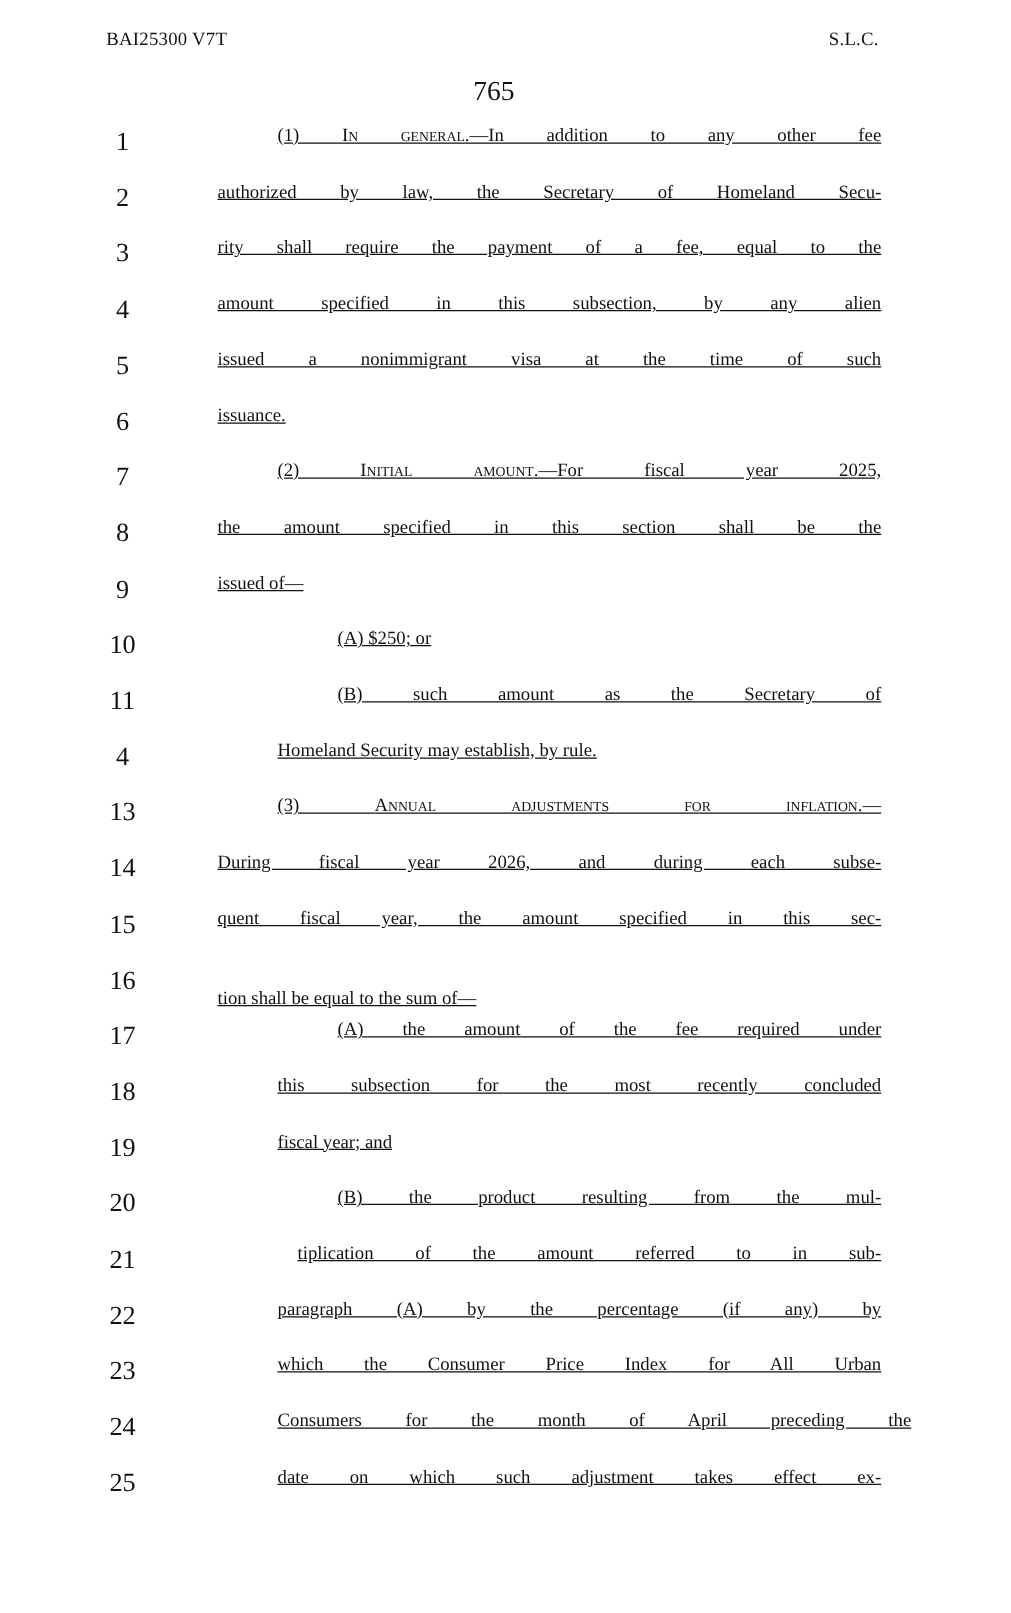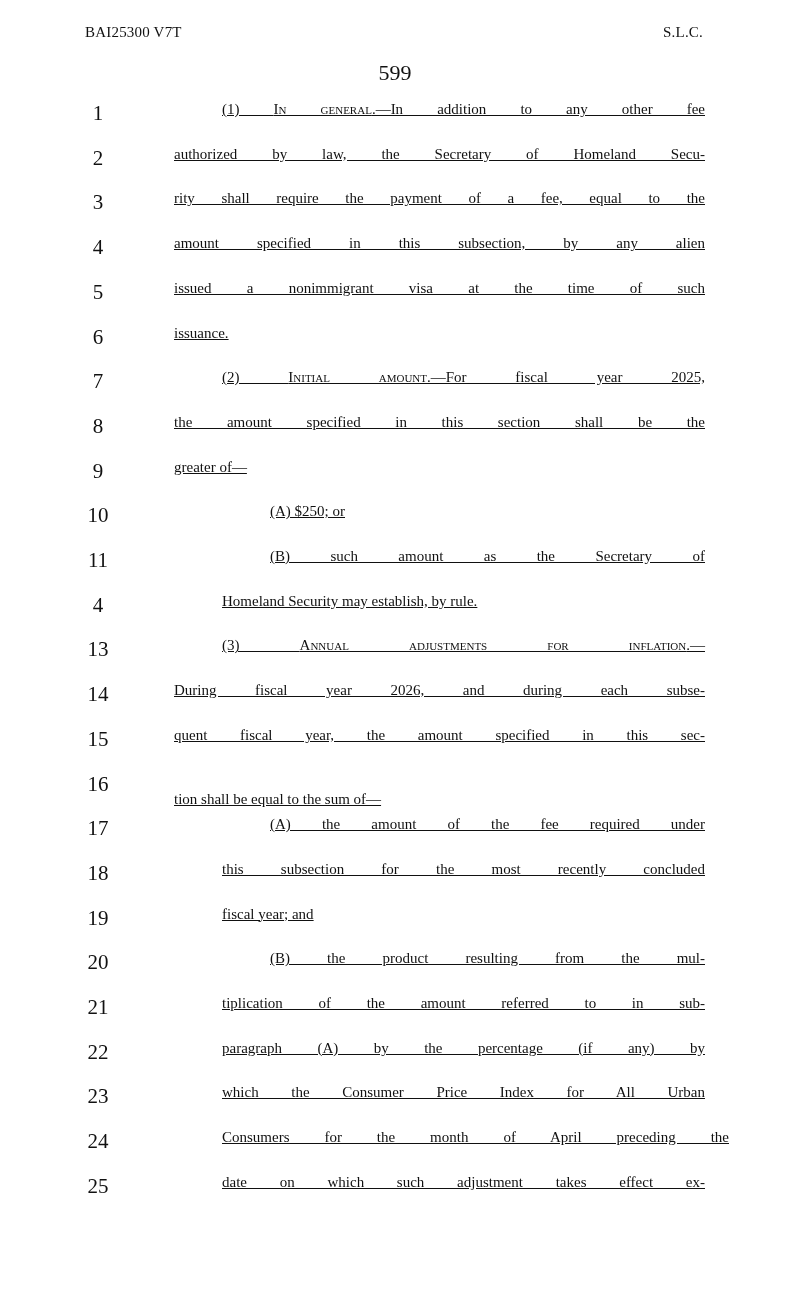--- a/index.html
+++ b/index.html
@@ -18,21 +18,21 @@
   .i1 { left:222px; }
   .i2 { left:270px; }
   .sc { font-variant:small-caps; }
 </style>
 </head>
 <body>
 
 <div>
   <div class="hdr hdr-left">BAI25300 V7T</div>
   <div class="hdr hdr-right">S.L.C.</div>
-  <div class="page-num">599</div>
+  <div class="page-num">765</div>
   <div id="lines">
       <div class="line" style="top: 101px;">
         <span class="ln">1</span>
         <span class="txt i1" style="white-space: normal;"><span>(1) </span><span class="sc">In general</span><span>.—In addition to any other fee</span></span>
       </div>
       <div class="line" style="top: 145.7px;">
         <span class="ln">2</span>
         <span class="txt i0" style="white-space: normal;"><span>authorized by law, the Secretary of Homeland Secu-</span></span>
       </div>
       <div class="line" style="top: 190.4px;">
@@ -54,21 +54,21 @@
       <div class="line" style="top: 369.2px;">
         <span class="ln">7</span>
         <span class="txt i1" style="white-space: normal;"><span>(2) </span><span class="sc">Initial amount</span><span>.—For fiscal year 2025,</span></span>
       </div>
       <div class="line" style="top: 413.9px;">
         <span class="ln">8</span>
         <span class="txt i0" style="white-space: normal;"><span>the amount specified in this section shall be the</span></span>
       </div>
       <div class="line" style="top: 458.6px;">
         <span class="ln">9</span>
-        <span class="txt i0 last" style="white-space: normal;"><span>greater of—</span></span>
+        <span class="txt i0 last" style="white-space: normal;"><span>issued of—</span></span>
       </div>
       <div class="line" style="top: 503.3px;">
         <span class="ln">10</span>
         <span class="txt i2 last" style="white-space: normal;"><span>(A) $250; or</span></span>
       </div>
       <div class="line" style="top: 548px;">
         <span class="ln">11</span>
         <span class="txt i2" style="white-space: normal;"><span>(B) such amount as the Secretary of</span></span>
       </div>
       <div class="line" style="top: 592.7px;">
@@ -102,21 +102,21 @@
       <div class="line" style="top: 905.6px; padding-left: 48px;">
         <span class="ln">19</span>
         <span class="txt i1 last" style="white-space: normal;"><span>fiscal year; and</span></span>
       </div>
       <div class="line" style="top: 950.3px;">
         <span class="ln">20</span>
         <span class="txt i2" style="white-space: normal;"><span>(B) the product resulting from the mul-</span></span>
       </div>
       <div class="line" style="top: 995px;">
         <span class="ln">21</span>
-        <span class="txt i1" style="white-space: normal;"><span>tiplication of the amount referred to in sub-</span></span>
+        <span class="txt i1" style="white-space: normal; margin-left: 16px;"><span>tiplication of the amount referred to in sub-</span></span>
       </div>
       <div class="line" style="top: 1039.7px;">
         <span class="ln">22</span>
         <span class="txt i1" style="white-space: normal;"><span>paragraph (A) by the percentage (if any) by</span></span>
       </div>
       <div class="line" style="top: 1084.4px;">
         <span class="ln">23</span>
         <span class="txt i1" style="white-space: normal;"><span>which the Consumer Price Index for All Urban</span></span>
       </div>
       <div class="line" style="top: 1129.1px; padding-left: 24px;">

